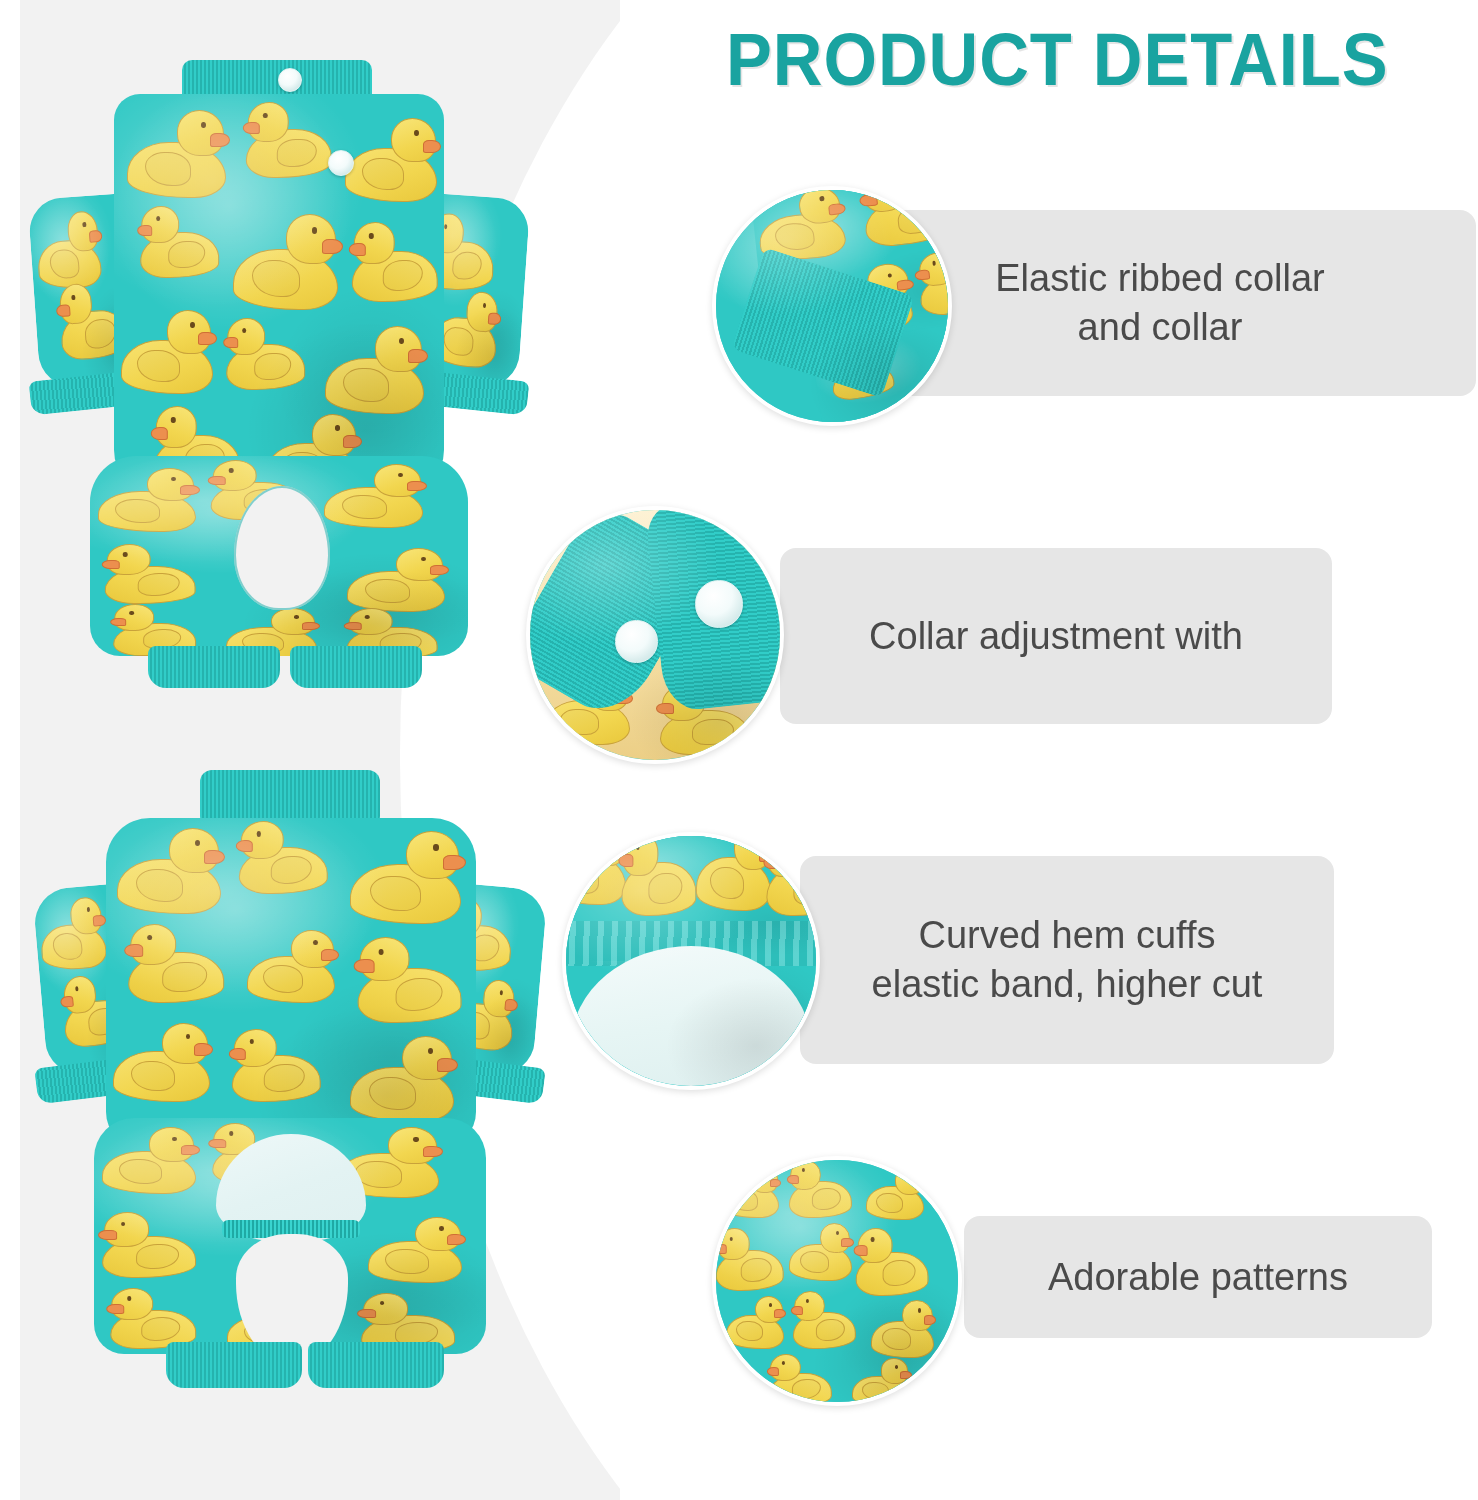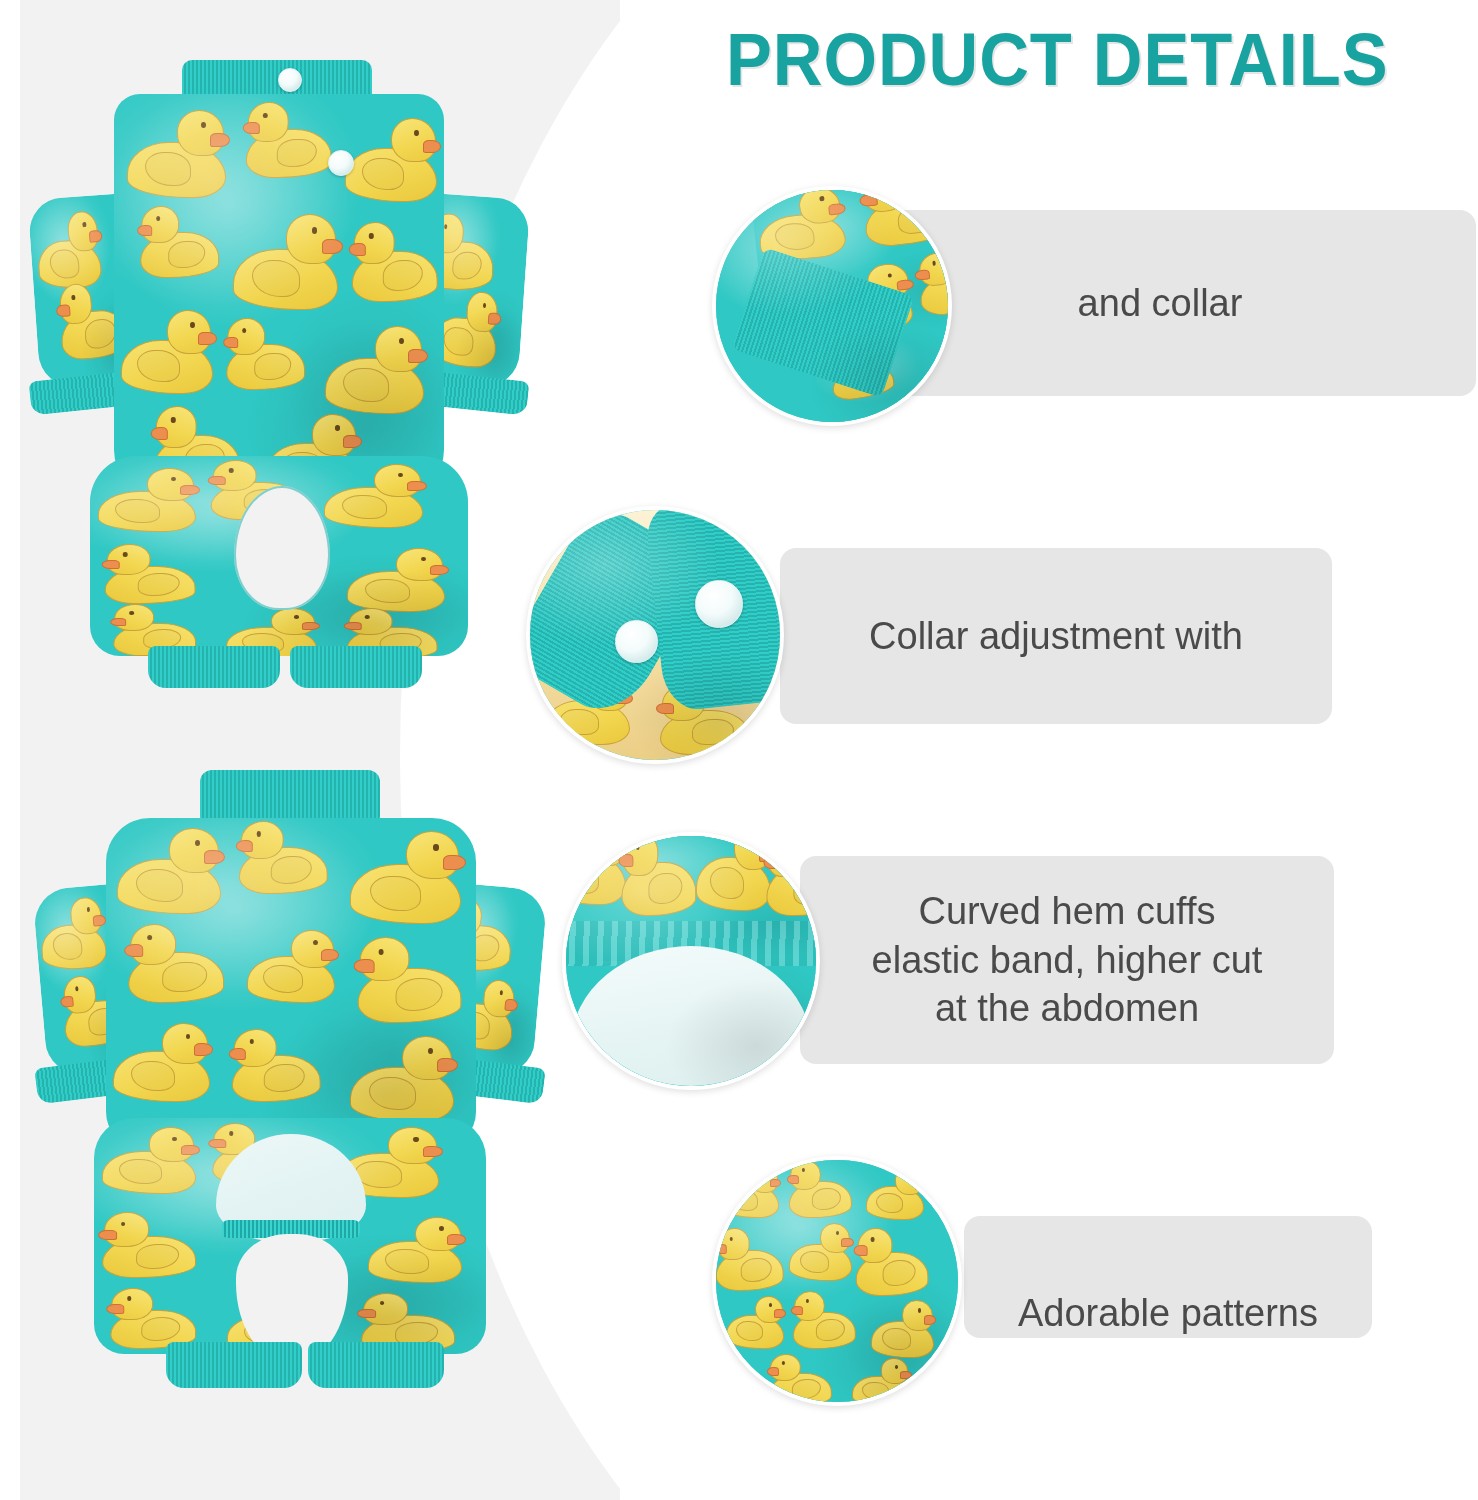--- a/index.html
+++ b/index.html
@@ -78,21 +78,21 @@
   #row1 .photo-circle { left: 692px; top: 186px;  width: 240px; height: 240px; }
   #row1 .label-panel  { left: 824px; top: 210px;  width: 632px; height: 186px; }
 
   #row2 .photo-circle { left: 506px; top: 506px;  width: 258px; height: 258px; }
   #row2 .label-panel  { left: 760px; top: 548px;  width: 552px; height: 176px; }
 
   #row3 .photo-circle { left: 542px; top: 832px;  width: 258px; height: 258px; }
   #row3 .label-panel  { left: 780px; top: 856px;  width: 534px; height: 208px; }
 
   #row4 .photo-circle { left: 692px; top: 1156px; width: 250px; height: 250px; }
-  #row4 .label-panel  { left: 944px; top: 1216px; width: 408px; height: 122px; align-items: flex-end; }
+  #row4 .label-panel  { left: 944px; top: 1216px; width: 468px; height: 122px; }
 
   
   .fabric {
     position: absolute; inset: 0;
     background:
       radial-gradient(ellipse 60% 50% at 35% 28%, rgba(255,255,255,0.30), rgba(255,255,255,0) 62%),
       radial-gradient(ellipse 48% 40% at 78% 72%, rgba(0,0,0,0.07), rgba(0,0,0,0) 60%),
       #2fc8c4;
   }
 
@@ -682,20 +682,21 @@
     <div class="hole2b"></div>
     <div class="g-part rib legcuffL2"></div>
     <div class="g-part rib legcuffR2"></div>
   </div>
 
   <div class="title">PRODUCT DETAILS</div>
 
   <div class="detail-row" id="row1">
     <div class="label-panel">
       <div>
+        <span>Elastic ribbed collar</span>
         <span>and collar</span>
       </div>
     </div>
     <div class="photo-circle">
       <div class="circ-inner">
         <div class="fabric"></div>
         <div class="c1-sleeve">
           <div class="fabric"></div>
           <div class="duck" style="left:2%;  top:4%;  width:40%; height:42%;">
               <i class="body"></i>
@@ -780,21 +781,20 @@
         <div class="sheen"></div>
       </div>
     </div>
   </div>
 
   <div class="detail-row" id="row3">
     <div class="label-panel">
       <div>
         <span>Curved hem cuffs</span>
         <span>elastic band, higher cut</span>
-        <span>at the abdomen</span>
       </div>
     </div>
     <div class="photo-circle">
       <div class="circ-inner">
         <div class="fabric"></div>
         <div class="c3-top">
           <div class="fabric"></div>
           <div class="duck" style="left:0%;  top:2%;  width:26%; height:58%;">
               <i class="body"></i>
               <i class="head"></i>

